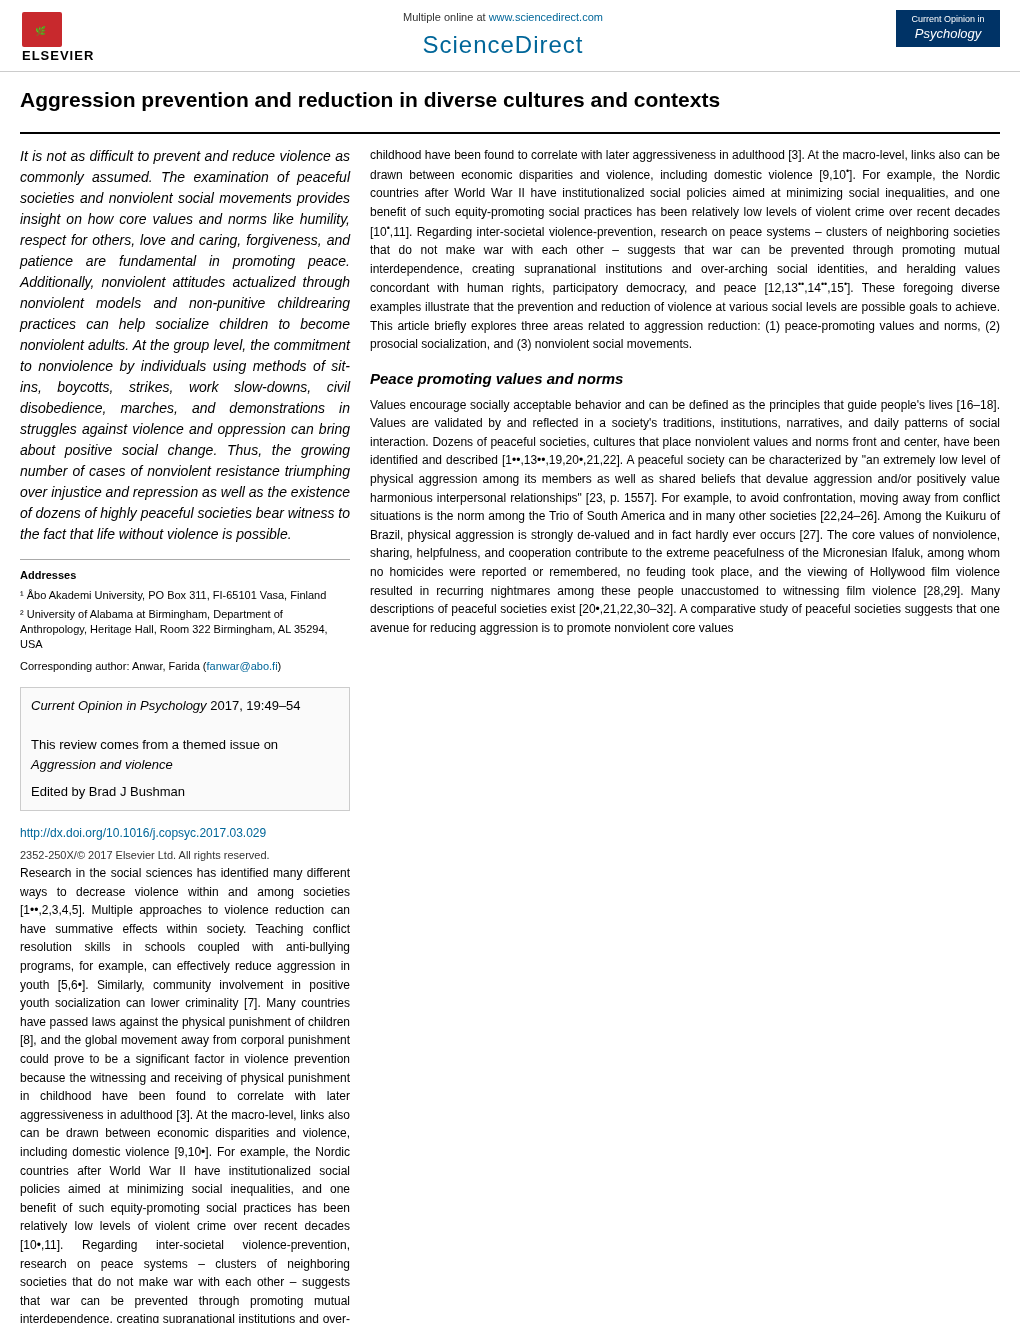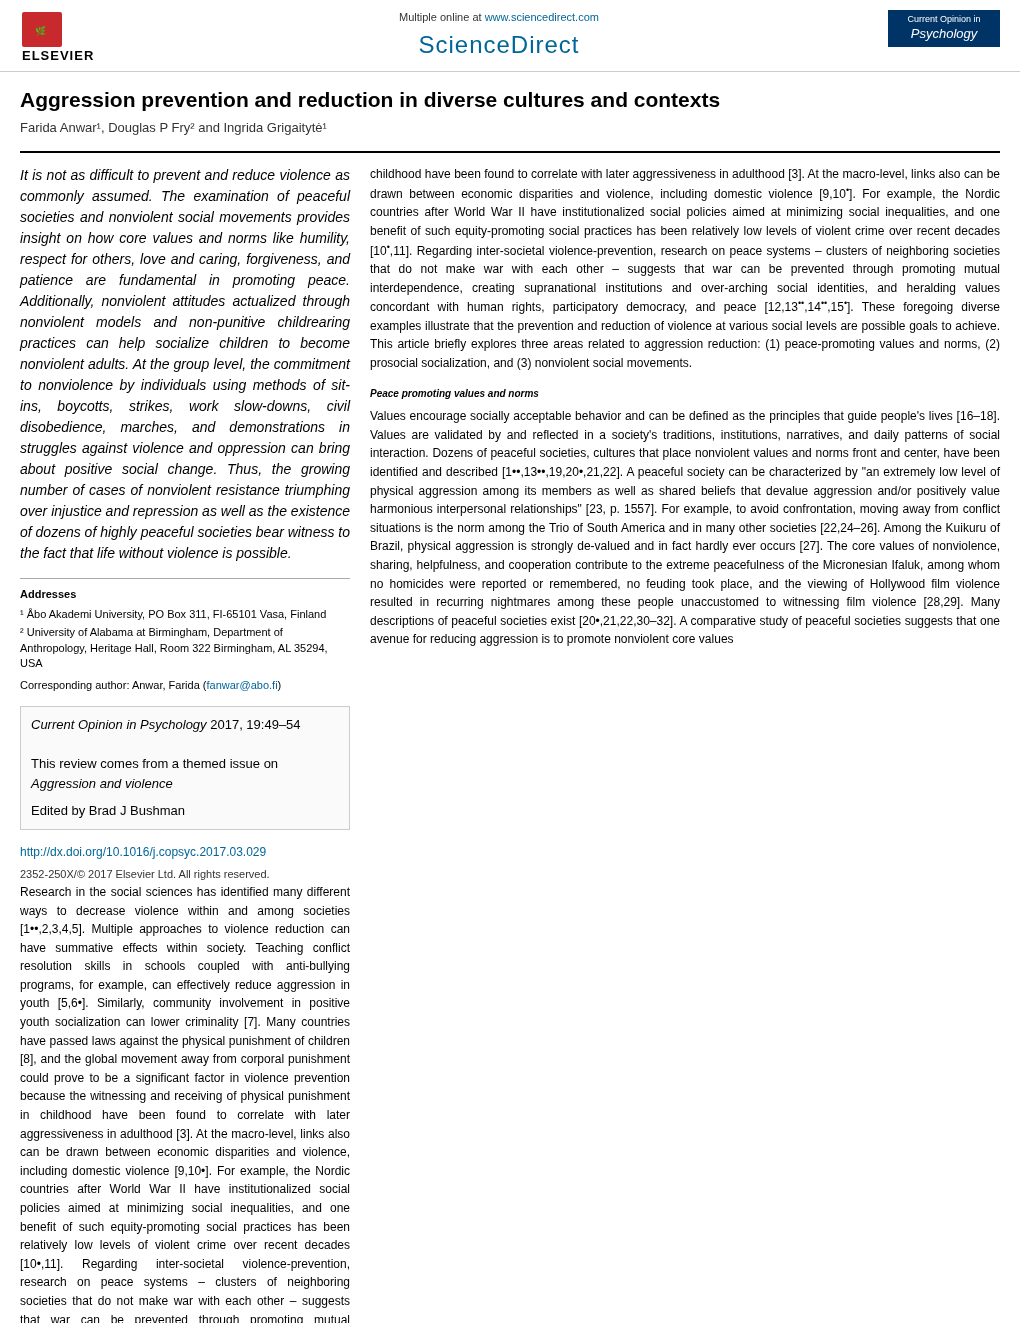--- a/index.html
+++ b/index.html
@@ -62,21 +62,21 @@
       flex-direction: column;
       align-items: flex-end;
     }
     .journal-badge {
       background: #003366;
       color: #fff;
       padding: 4px 8px;
       font-size: 10px;
       text-align: center;
       line-height: 1.3;
-      width: 112px;
+      width: 104px;
     }
     .journal-badge .current-opinion {
       font-size: 9px;
     }
     .journal-badge .psychology {
       font-size: 13px;
       font-style: italic;
     }
 
     
@@ -206,21 +206,21 @@
     .right-body-text {
       font-size: 12px;
       line-height: 1.55;
       text-align: justify;
       color: #000;
     }
     .right-body-text sup {
       font-size: 9px;
     }
     .right-section-heading {
-      font-size: 10px;
+      font-size: 15px;
       font-weight: bold;
       font-style: italic;
       margin-top: 14px;
       margin-bottom: 6px;
     }
 
     
     .elsevier-svg {
       display: flex;
       flex-direction: column;
@@ -261,21 +261,20 @@
         <div class="current-opinion">Current Opinion in</div>
         <div class="psychology">Psychology</div>
       </div>
     </div>
   </div>
 
   <div class="content-area">
 
     <div class="article-title-section">
       <div class="article-title">Aggression prevention and reduction in diverse cultures and contexts</div>
-      <div class="article-authors">Farida Anwar¹, Douglas P Fry² and Ingrida Grigaitytė¹</div>
     </div>
 
     <div class="two-col">
 
       <div class="col-left">
 
         <div class="abstract-text">It is not as difficult to prevent and reduce violence as commonly assumed. The examination of peaceful societies and nonviolent social movements provides insight on how core values and norms like humility, respect for others, love and caring, forgiveness, and patience are fundamental in promoting peace. Additionally, nonviolent attitudes actualized through nonviolent models and non-punitive childrearing practices can help socialize children to become nonviolent adults. At the group level, the commitment to nonviolence by individuals using methods of sit-ins, boycotts, strikes, work slow-downs, civil disobedience, marches, and demonstrations in struggles against violence and oppression can bring about positive social change. Thus, the growing number of cases of nonviolent resistance triumphing over injustice and repression as well as the existence of dozens of highly peaceful societies bear witness to the fact that life without violence is possible.</div>
 
         <div class="addresses-section">
           <div class="addresses-title">Addresses</div>

